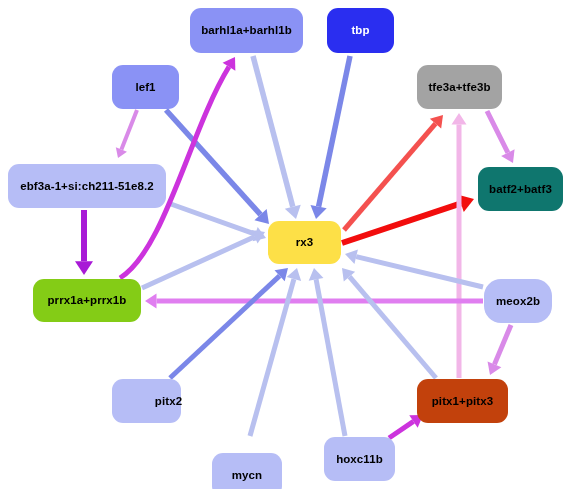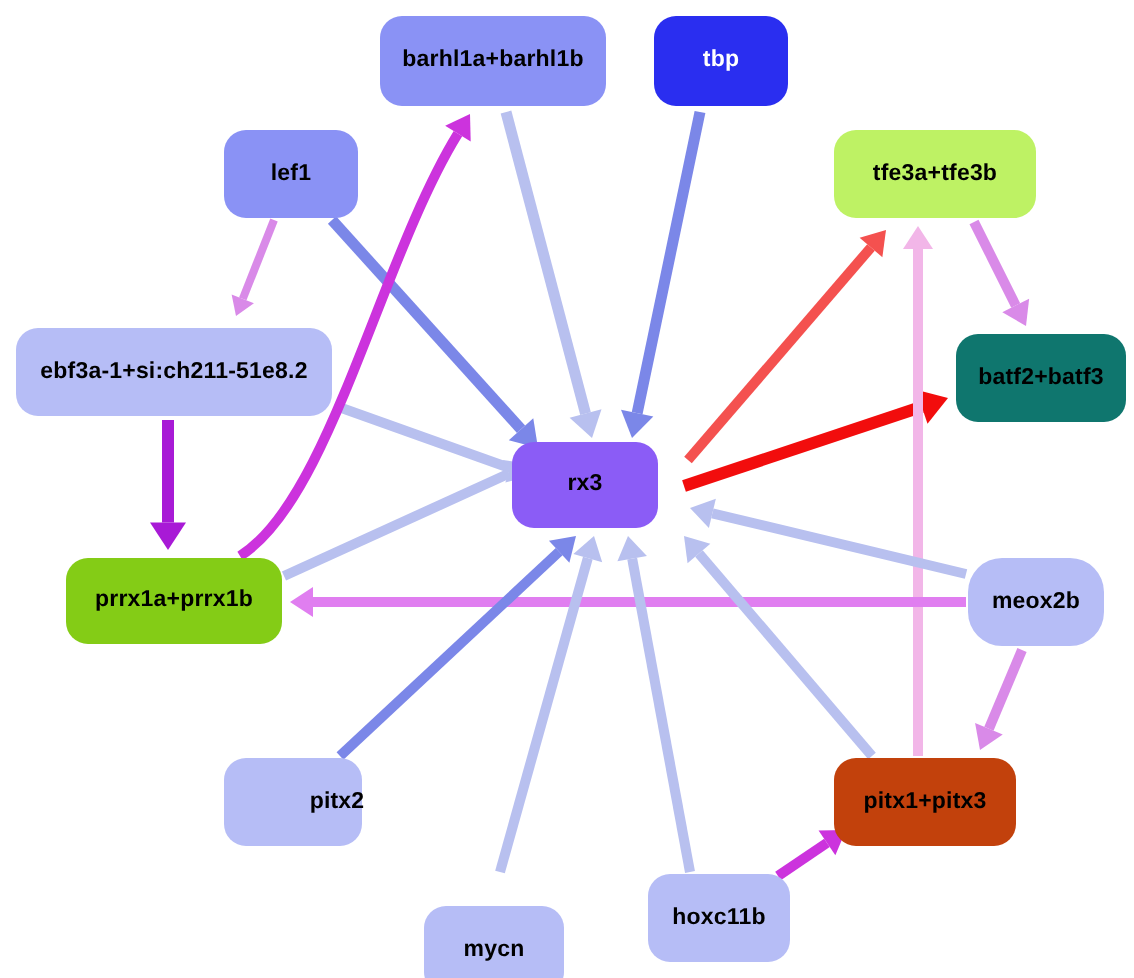--- a/index.html
+++ b/index.html
@@ -130,30 +130,30 @@
   <div id="node-layer">
       <div class="node" style="left: 190px; top: 8px; width: 113px; height: 45px; background: rgb(138, 146, 245); color: rgb(0, 0, 0);">
         <span>barhl1a+barhl1b</span>
       </div>
       <div class="node" style="left: 327px; top: 8px; width: 67px; height: 45px; background: rgb(42, 46, 240); color: rgb(255, 255, 255);">
         <span>tbp</span>
       </div>
       <div class="node" style="left: 112px; top: 65px; width: 67px; height: 44px; background: rgb(138, 146, 245); color: rgb(0, 0, 0); justify-content: center;">
         <span>lef1</span>
       </div>
-      <div class="node" style="left: 417px; top: 65px; width: 101px; height: 44px; background: #bef264; color: rgb(0, 0, 0);">
+      <div class="node" style="left: 417px; top: 65px; width: 85px; height: 44px; background: #a3a3a3; color: rgb(0, 0, 0);">
         <span>tfe3a+tfe3b</span>
       </div>
       <div class="node" style="left: 8px; top: 164px; width: 158px; height: 44px; background: rgb(182, 189, 246); color: rgb(0, 0, 0);">
         <span>ebf3a-1+si:ch211-51e8.2</span>
       </div>
       <div class="node" style="left: 478px; top: 167px; width: 85px; height: 44px; background: #0f766e; color: rgb(0, 0, 0);">
         <span>batf2+batf3</span>
       </div>
-      <div class="node" style="left: 256px; top: 221px; width: 73px; height: 43px; background: #8b5cf6; color: rgb(0, 0, 0);">
+      <div class="node" style="left: 268px; top: 221px; width: 73px; height: 43px; background: #fde047; color: rgb(0, 0, 0);">
         <span>rx3</span>
       </div>
       <div class="node" style="left: 33px; top: 279px; width: 108px; height: 43px; background: #84cc16; color: rgb(0, 0, 0);">
         <span>prrx1a+prrx1b</span>
       </div>
       <div class="node" style="left: 484px; top: 279px; width: 68px; height: 44px; background: rgb(182, 189, 246); color: rgb(0, 0, 0); border-radius: 17px;">
         <span>meox2b</span>
       </div>
       <div class="node" style="left: 112px; top: 379px; width: 69px; height: 44px; background: rgb(182, 189, 246); color: rgb(0, 0, 0); padding-left: 44px;">
         <span>pitx2</span>

